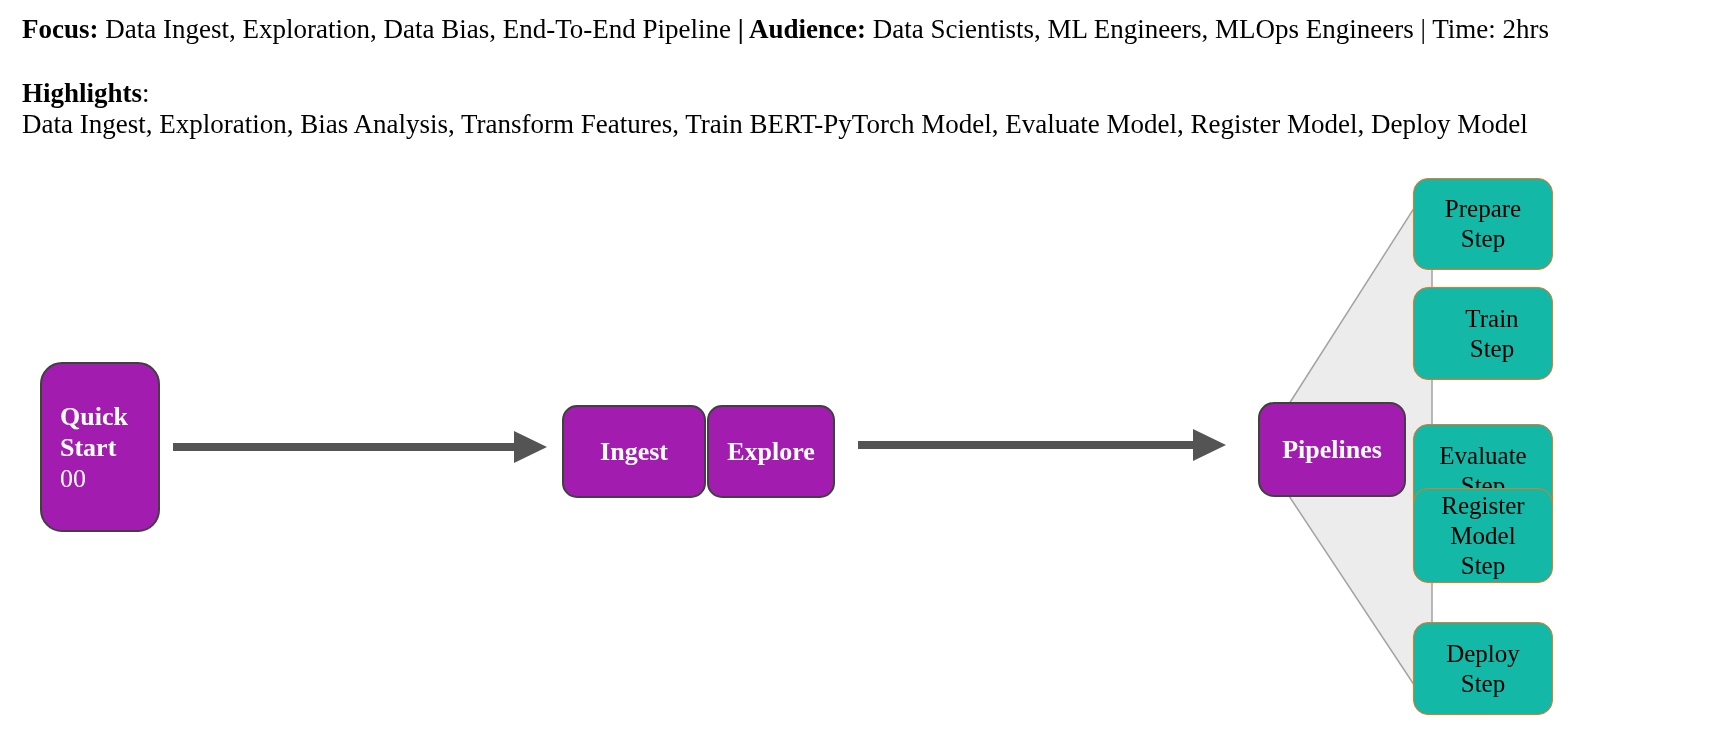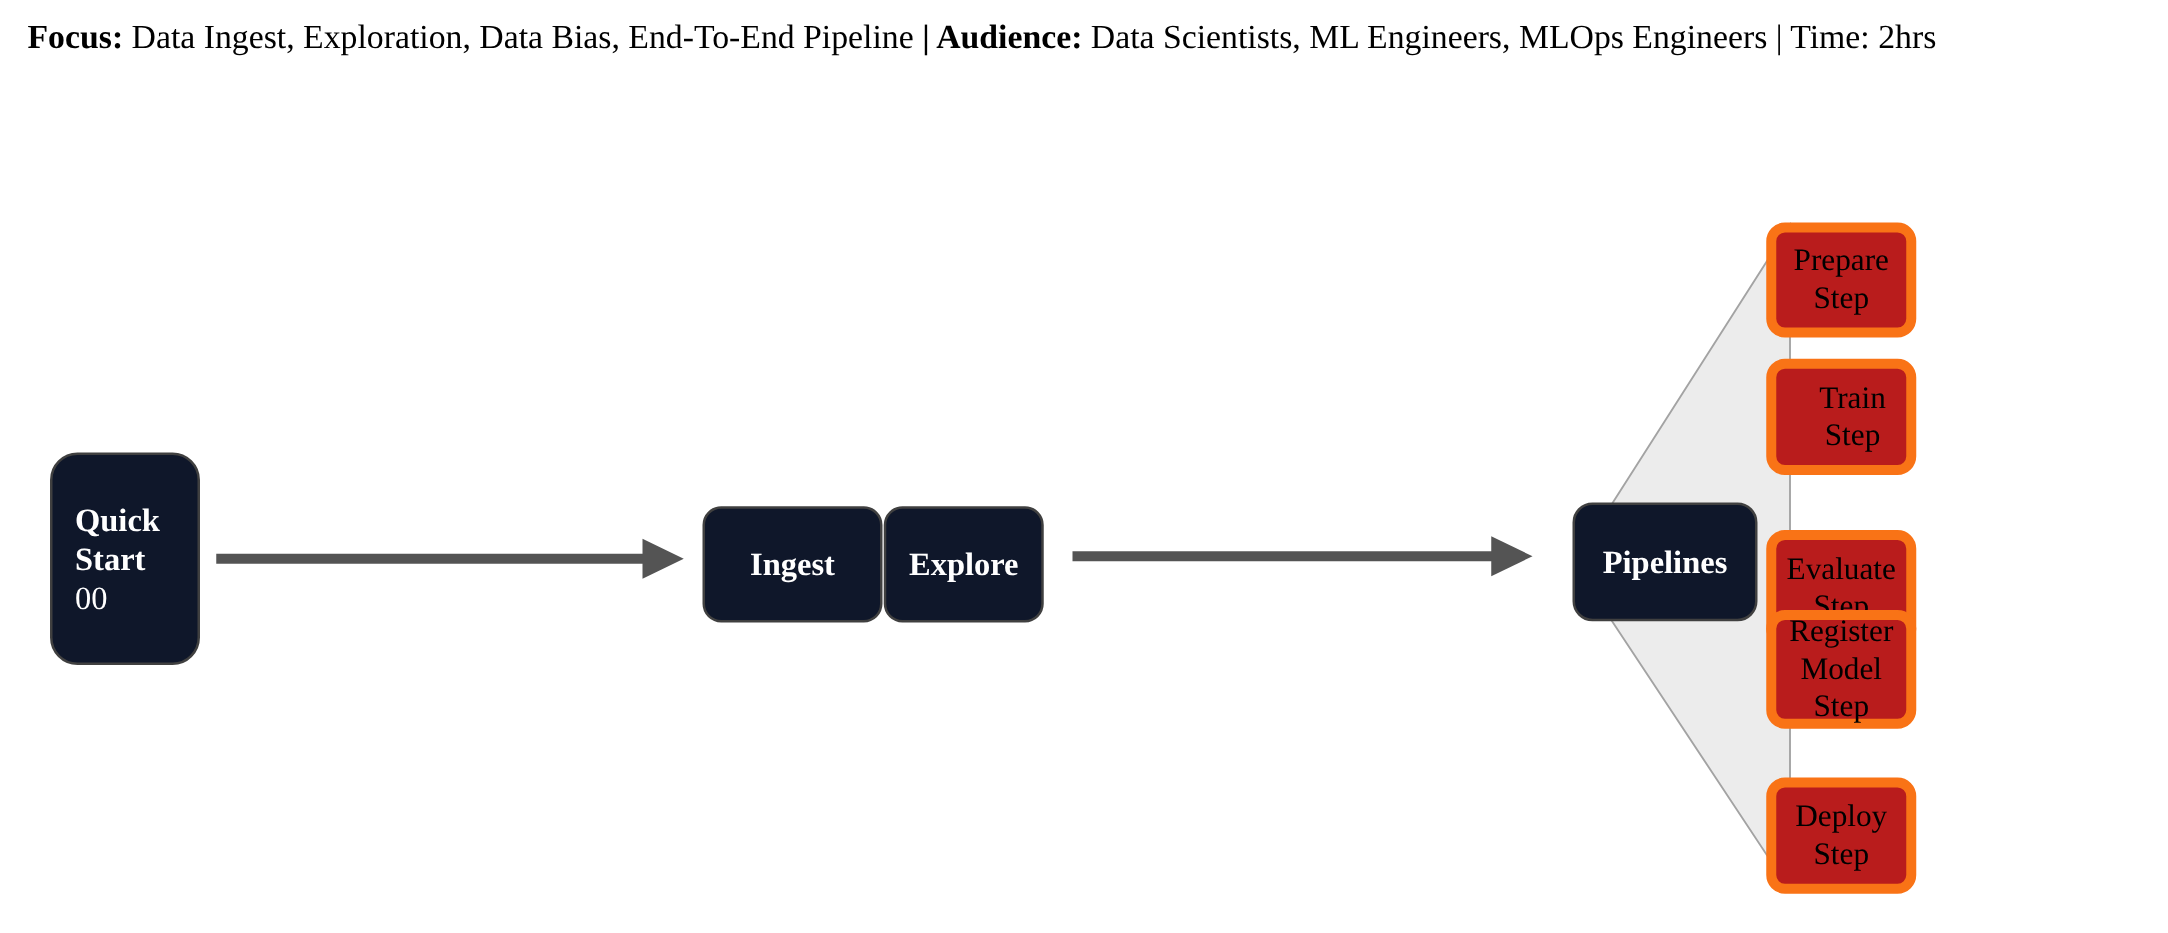--- a/index.html
+++ b/index.html
@@ -19,58 +19,62 @@
   .hdr-block2{
     position:absolute;left:22px;top:78px;
     font-size:27px;line-height:31px;
   }
   .hdr-block2 .b{font-weight:bold;}
   svg.flow{
     position:absolute;left:0;top:0;z-index:0;
   }
   .node{
     position:absolute;z-index:1;box-sizing:border-box;
-    background:#0f172a;border:2px solid #404040;
+    background:#a21caf;border:2px solid #404040;
     color:#ffffff;font-weight:bold;font-size:26px;
     display:flex;align-items:center;justify-content:center;
     text-align:center;
   }
   .node-quick{
     left:40px;top:362px;width:120px;height:170px;border-radius:22px;
     flex-direction:column;align-items:flex-start;justify-content:center;
     padding-left:18px;text-align:left;
   }
   .node-quick .title{white-space:pre-line;line-height:31px;font-weight:bold;}
   .node-quick .num{line-height:31px;font-weight:normal;}
   .node-ingest{left:562px;top:405px;width:144px;height:93px;border-radius:15px;}
   .node-explore{left:707px;top:405px;width:128px;height:93px;border-radius:15px;}
   .node-pipelines{left:1258px;top:402px;width:148px;height:95px;border-radius:16px;}
   .step{
     position:absolute;z-index:1;box-sizing:border-box;
-    left:1413px;width:120px;
-    background:#b91c1c;border:8px solid #f97316;border-radius:15px;
+    left:1413px;width:140px;
+    background:#14b8a6;border:1px solid #f97316;border-radius:15px;
     color:#000;font-size:25px;line-height:30px;
     display:flex;align-items:center;justify-content:center;
     text-align:center;white-space:pre-line;
   }
   .step-1{top:178px;height:92px;}
   .step-2{top:287px;height:93px;padding-left:18px;}
   .step-3{top:398px;height:94px;margin-top:26px;}
   .step-4{top:488px;height:95px;}
   .step-5{top:622px;height:93px;}
 </style>
 </head>
 <body>
 
 <div id="canvas">
 
   <div class="hdr-line1">
     <span class="b">Focus:</span><span> Data Ingest, Exploration, Data Bias, End-To-End Pipeline </span><span class="b">| Audience:</span><span> Data Scientists, ML Engineers, MLOps Engineers | Time: 2hrs</span>
   </div>
 
+  <div class="hdr-block2">
+    <div><span class="b">Highlights</span><span>:</span></div>
+    <div>Data Ingest, Exploration, Bias Analysis, Transform Features, Train BERT-PyTorch Model, Evaluate Model, Register Model, Deploy Model</div>
+  </div>
 
   <svg class="flow" width="1734" height="746" viewBox="0 0 1734 746">
 
     <polygon points="1289,404 1432,180 1432,712 1289,496" fill="#ececec" stroke="#a3a3a3" stroke-width="1.5"></polygon>
 
     <g>
       <line x1="173" y1="447" x2="516" y2="447" stroke="#545454" stroke-width="8"></line>
       <polygon points="514,431 514,463 547,447" fill="#545454"></polygon>
     </g>
 

